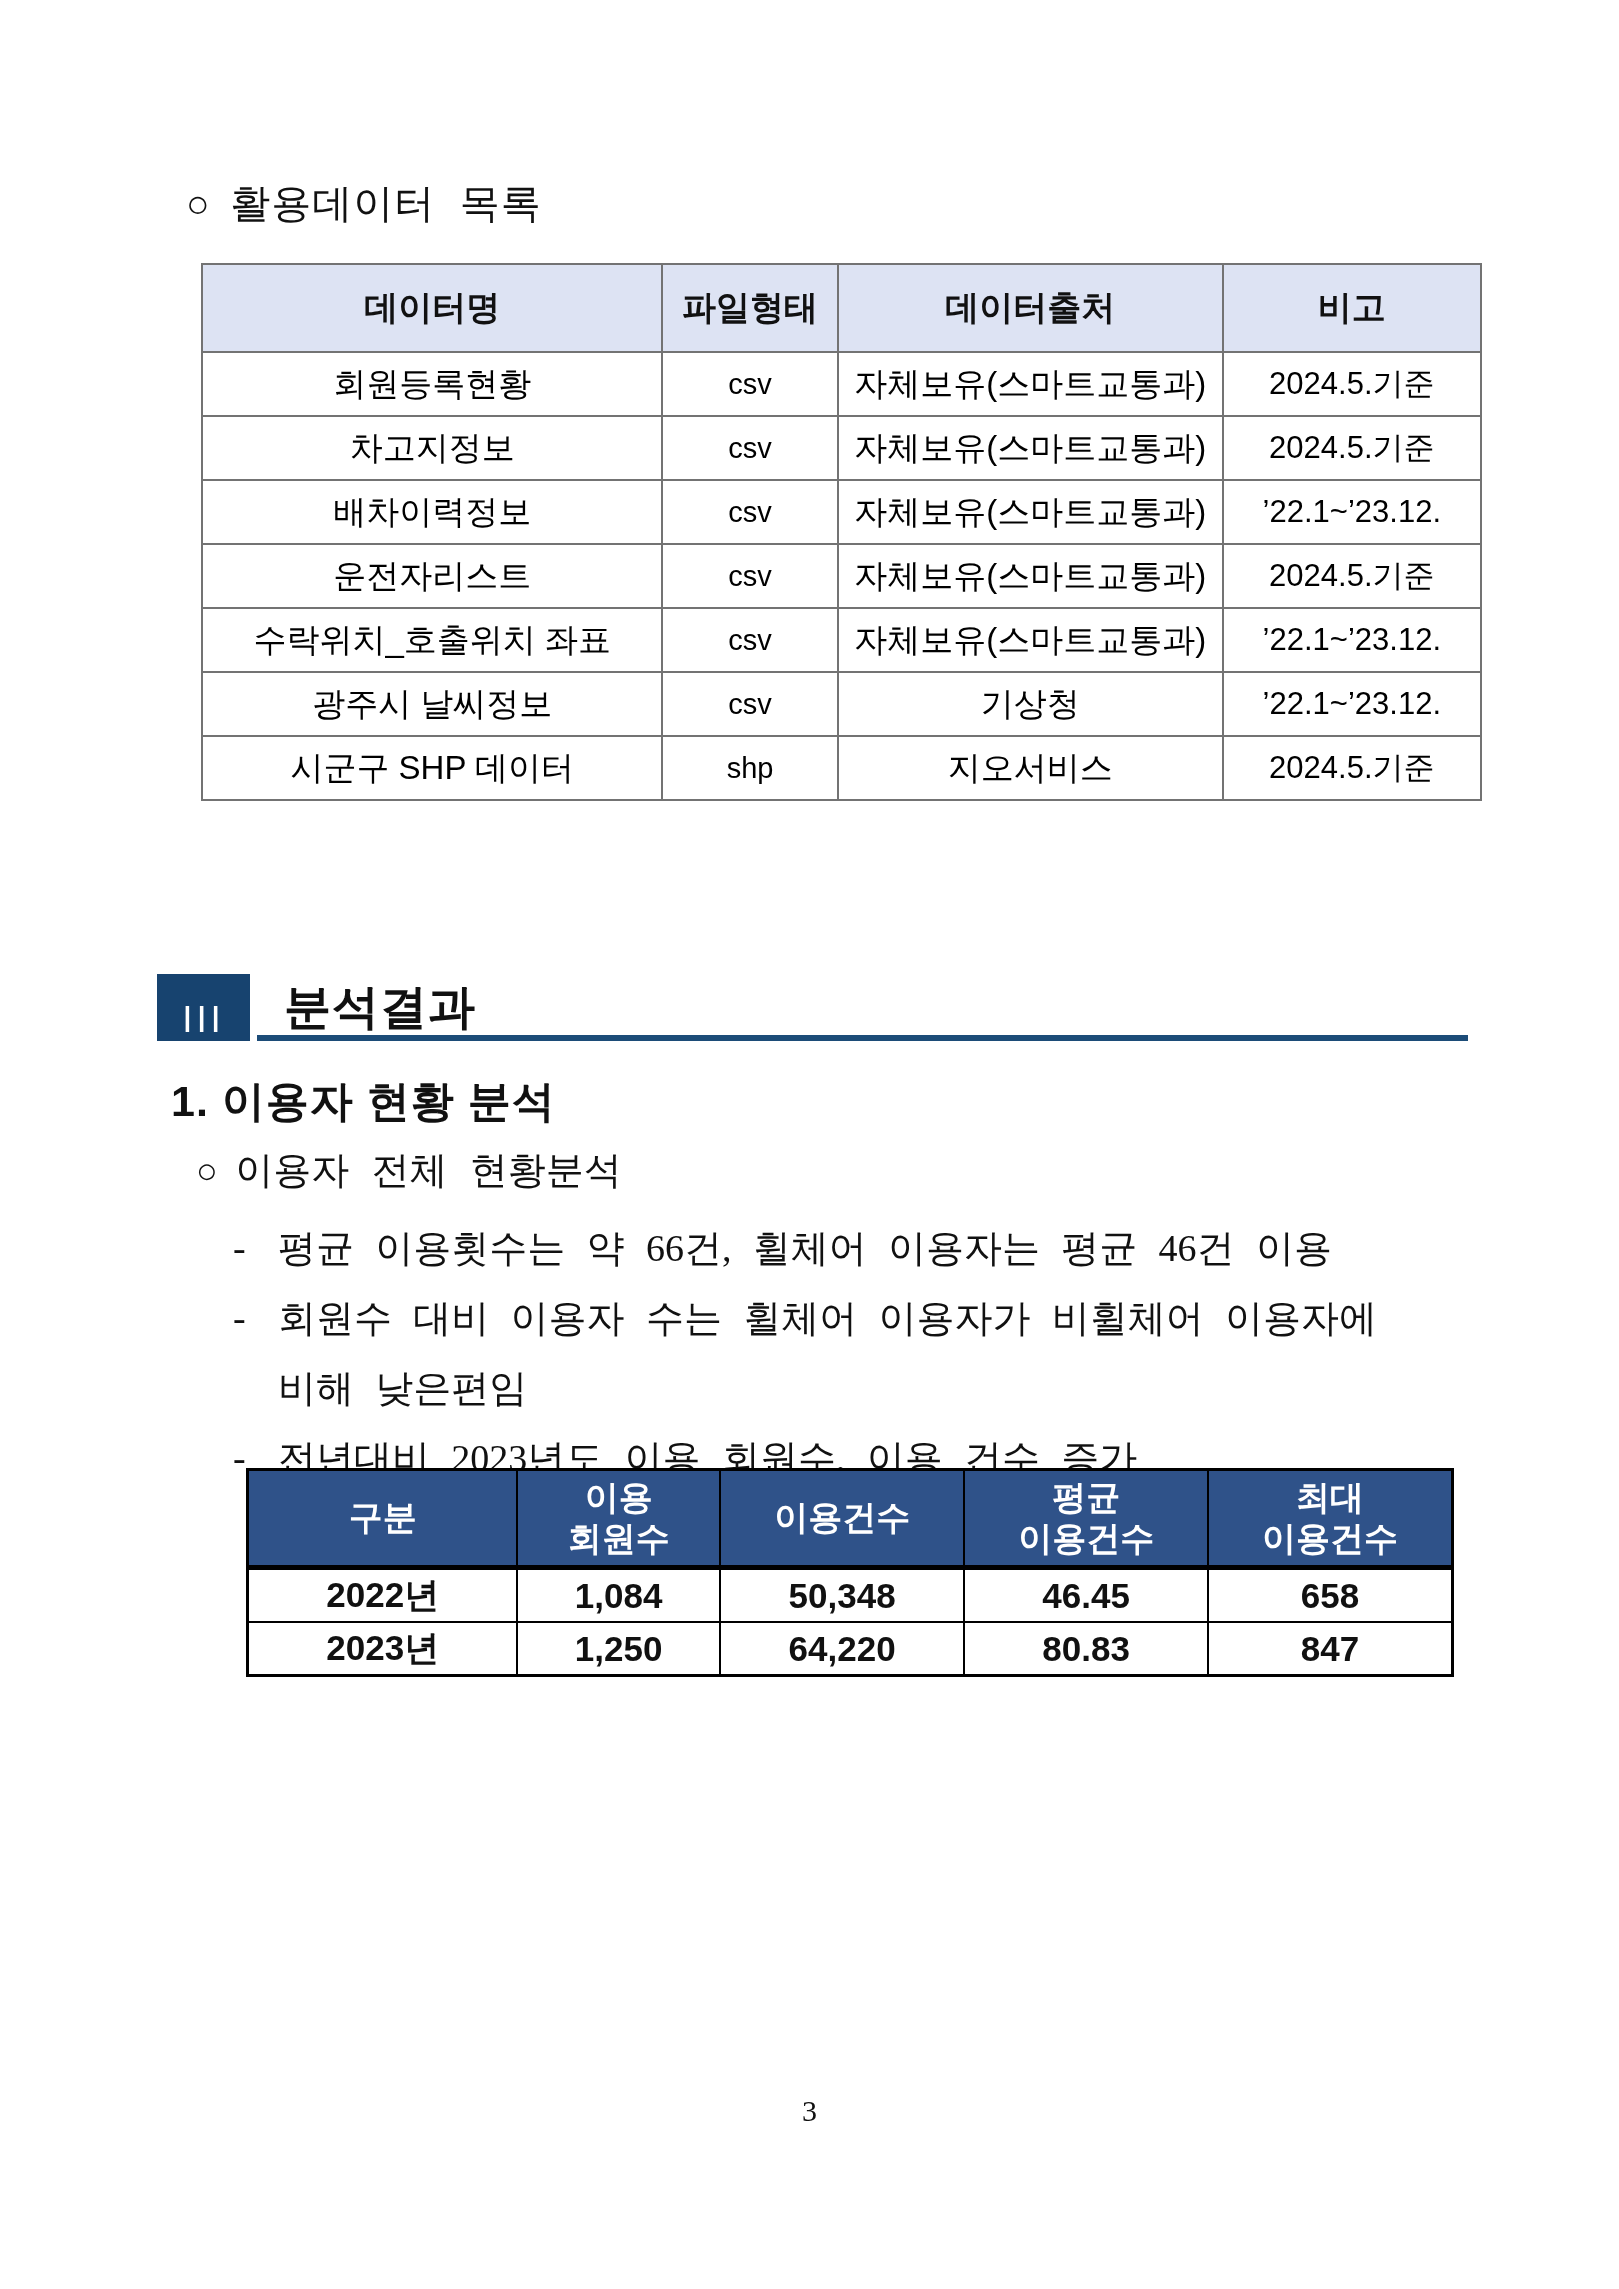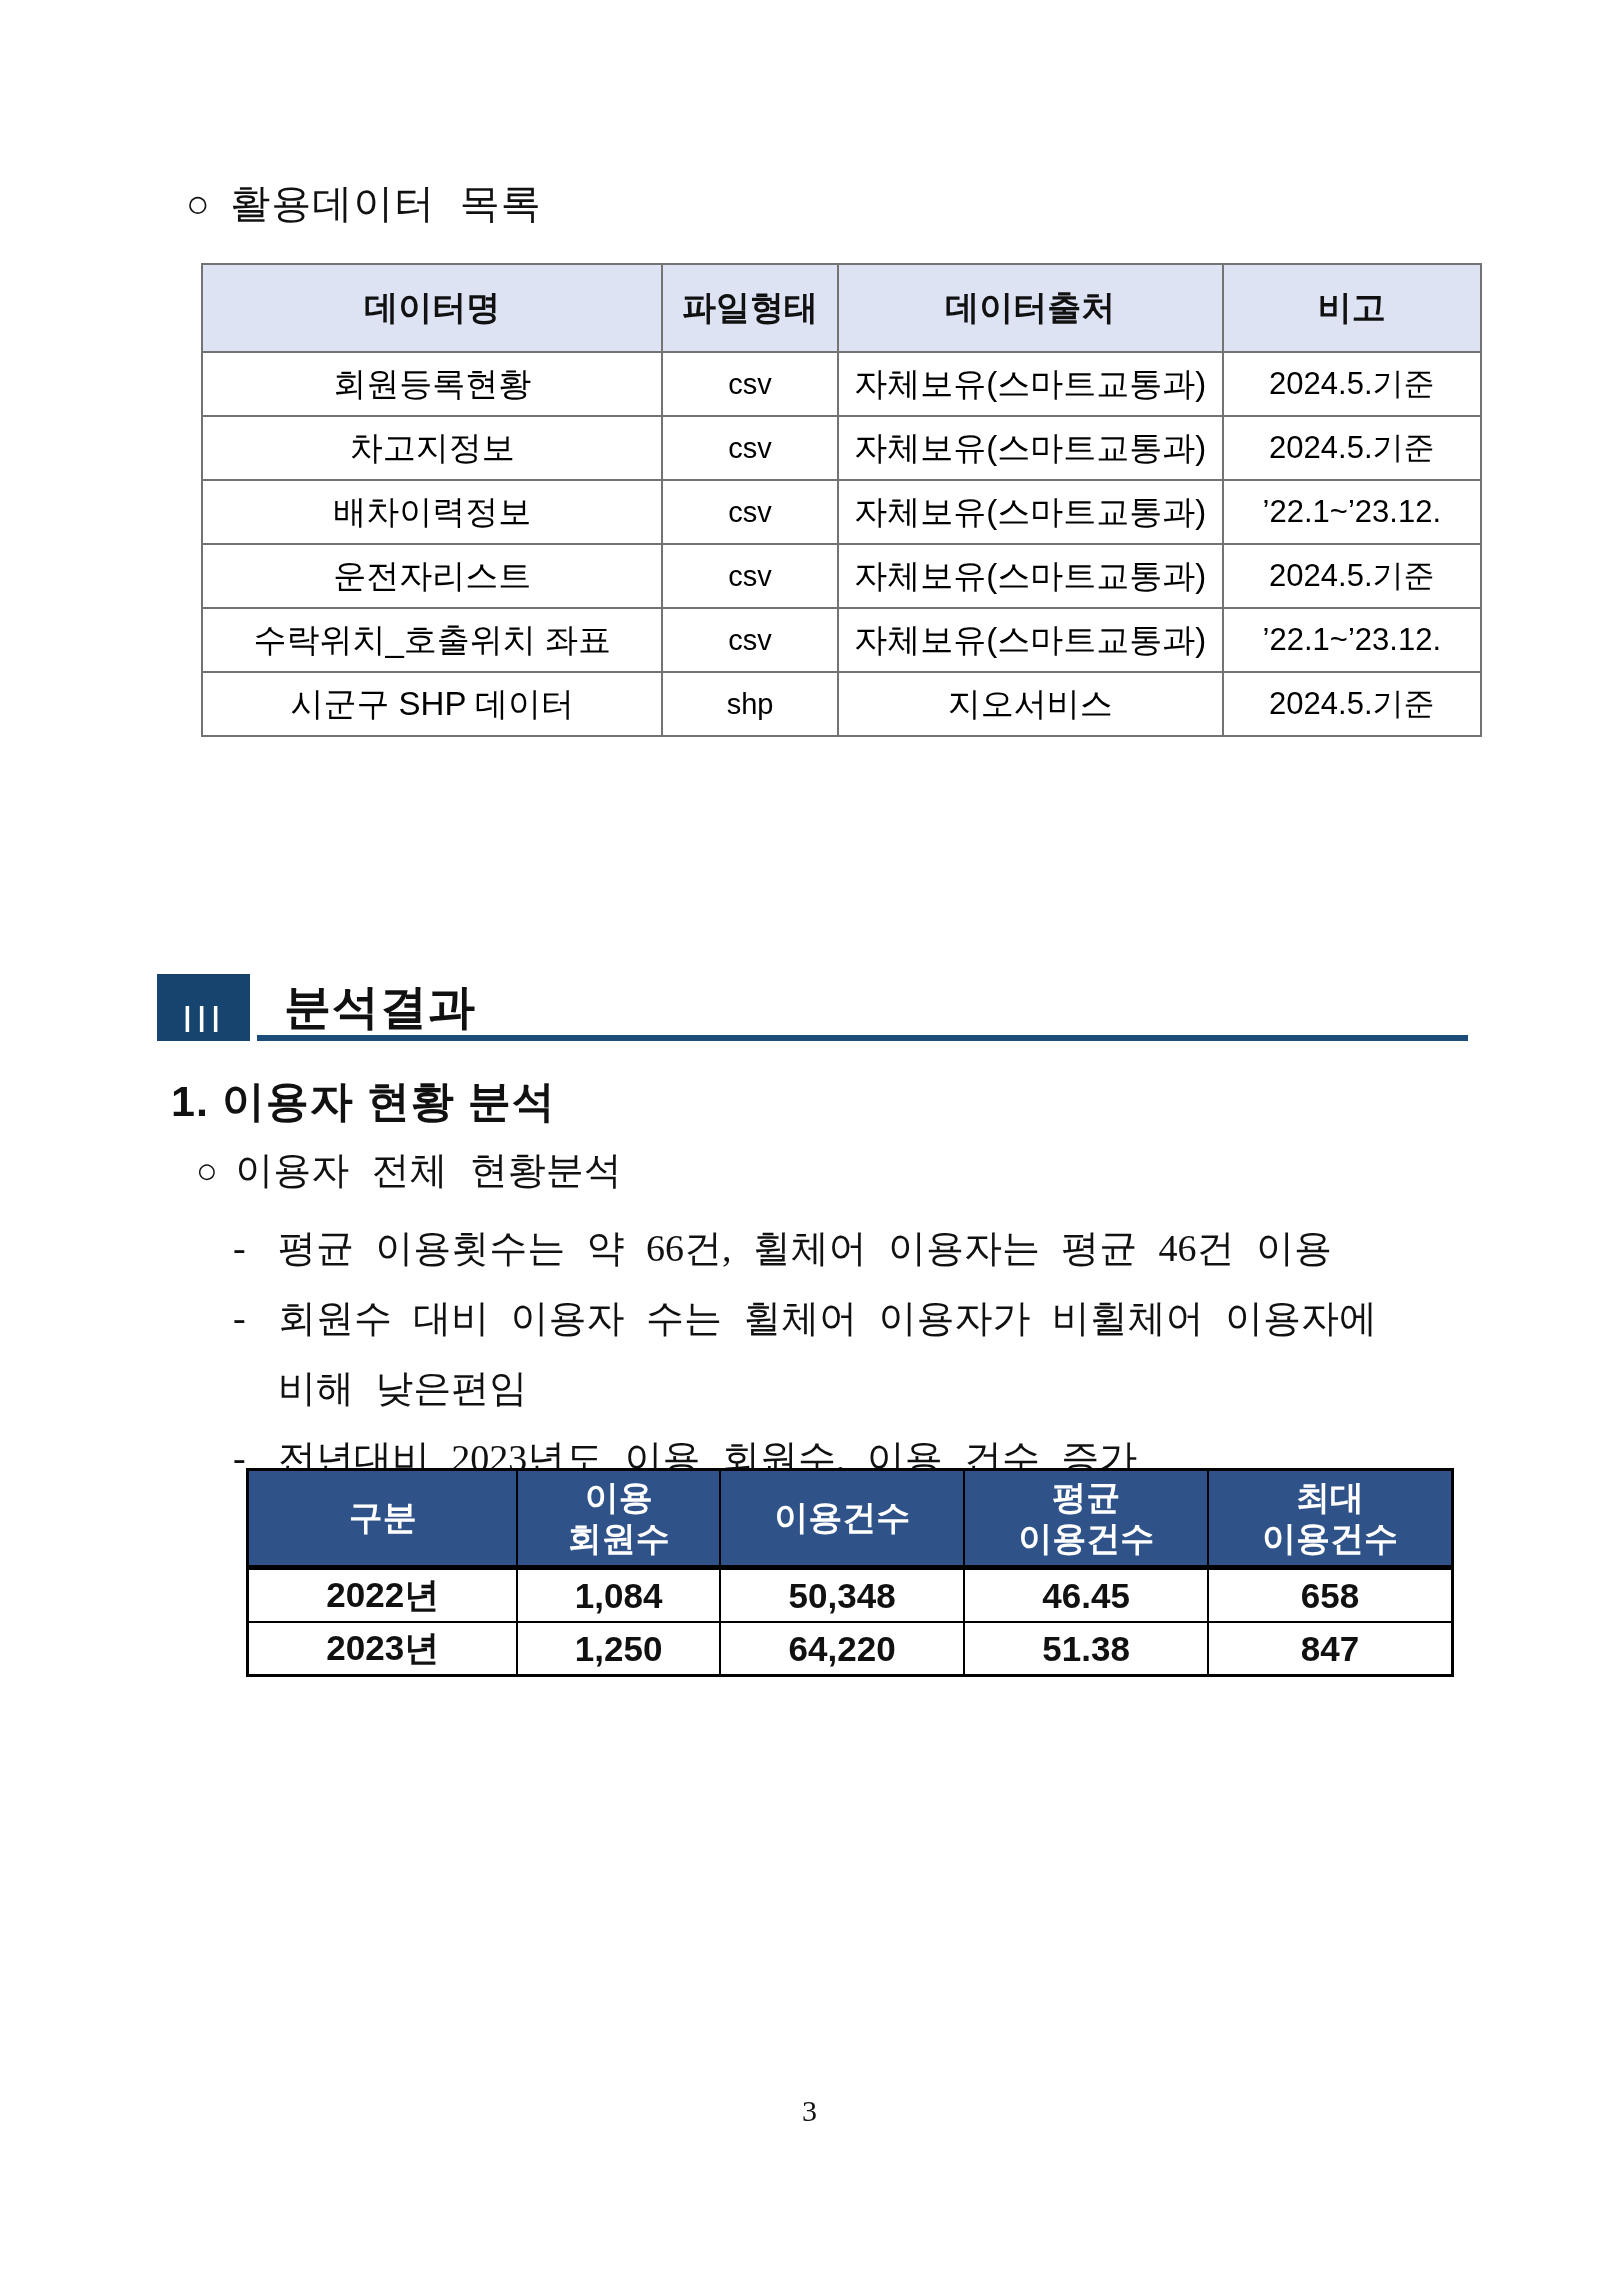--- a/index.html
+++ b/index.html
@@ -143,20 +143,26 @@
         <td>자체보유(스마트교통과)</td>
         <td>2024.5.기준</td>
       </tr>
       <tr>
         <td>수락위치_호출위치 좌표</td>
         <td>csv</td>
         <td>자체보유(스마트교통과)</td>
         <td>’22.1~’23.12.</td>
       </tr>
       <tr>
+        <td>광주시 날씨정보</td>
+        <td>csv</td>
+        <td>기상청</td>
+        <td>’22.1~’23.12.</td>
+      </tr>
+      <tr>
         <td>시군구 SHP 데이터</td>
         <td>shp</td>
         <td>지오서비스</td>
         <td>2024.5.기준</td>
       </tr>
     </tbody>
   </table>
 
   <div class="sec-box">
     <span>III</span>
@@ -223,21 +229,21 @@
         <td>2022년</td>
         <td>1,084</td>
         <td>50,348</td>
         <td>46.45</td>
         <td>658</td>
       </tr>
       <tr>
         <td>2023년</td>
         <td>1,250</td>
         <td>64,220</td>
-        <td>51.38</td>
+        <td>80.83</td>
         <td>847</td>
       </tr>
     </tbody>
   </table>
 
   <div class="pagenum serif">3</div>
 
 </div>
 
 

